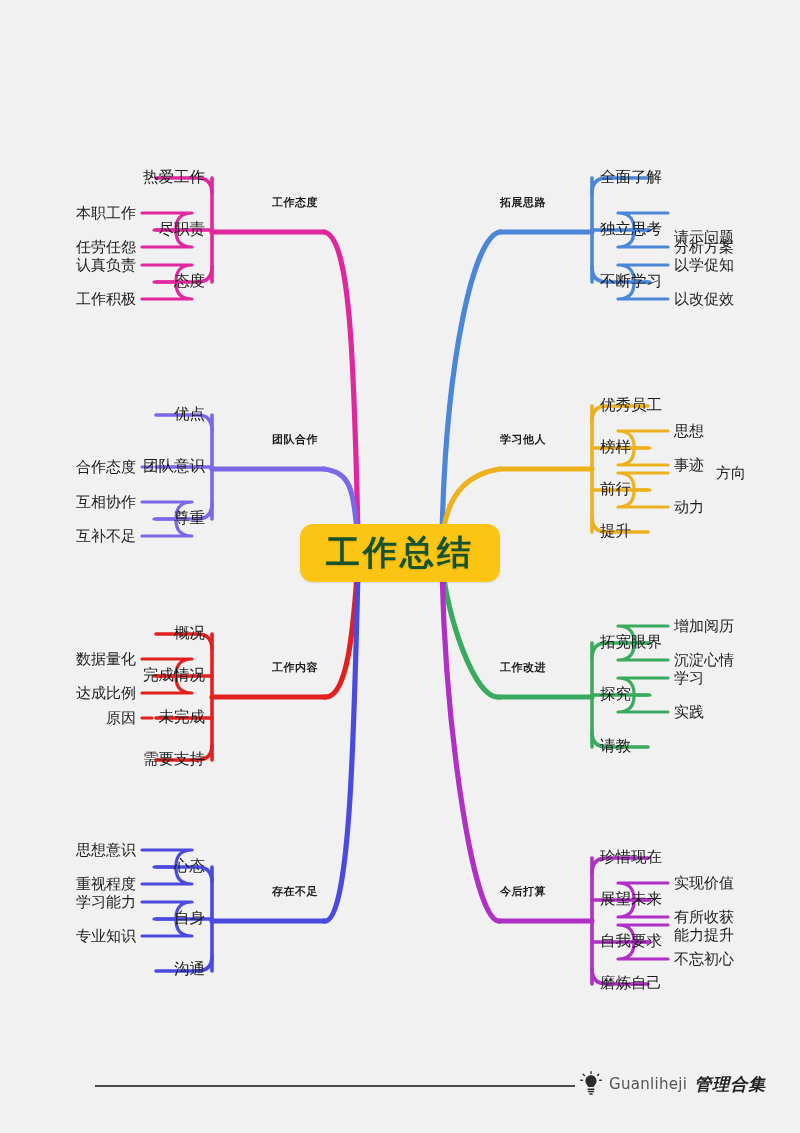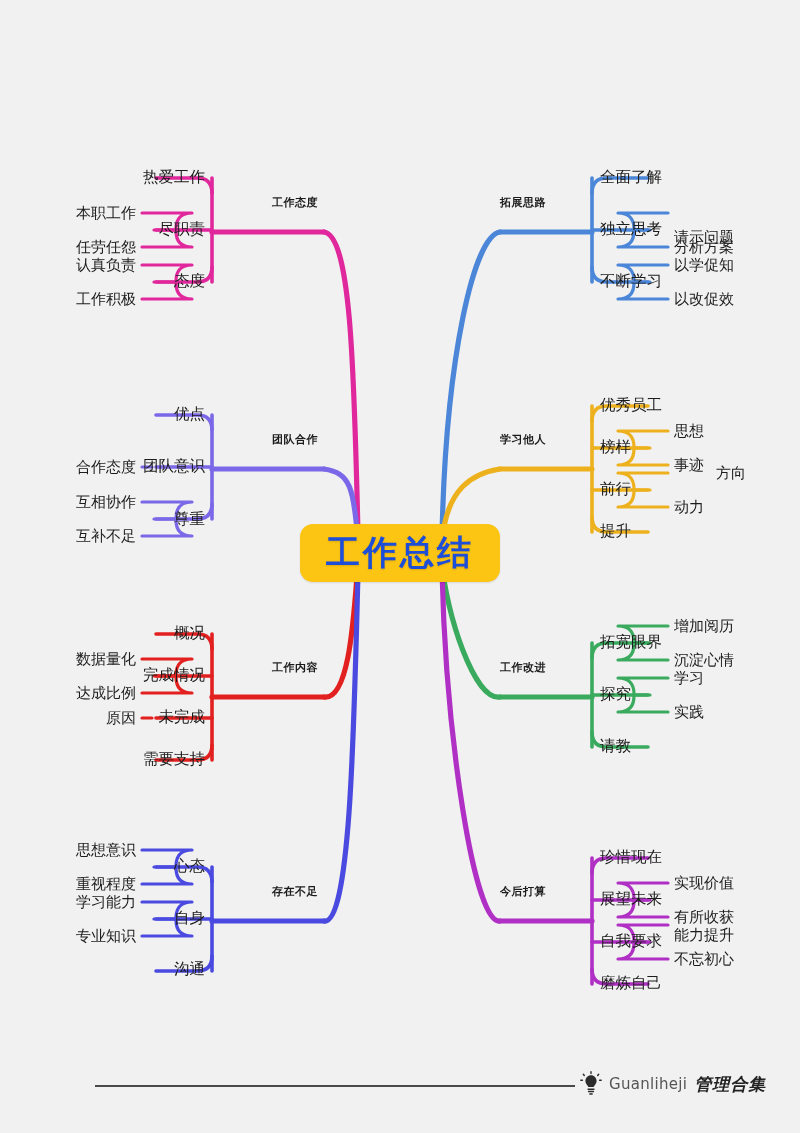--- a/index.html
+++ b/index.html
@@ -21,21 +21,21 @@
   .anchor-r{transform:translate(0,-50%);}
   #center-node{
     position:absolute;left:400px;top:553px;
     transform:translate(-50%,-50%);
     background:#fcc413;border-radius:13px;
     padding:11px 26px 13px 26px;
     box-shadow:0 1px 2px rgba(0,0,0,.10);
     z-index:5;
   }
   #center-node .ctext{
-    font-size:34px;font-weight:bold;color:#1d4ed8;
+    font-size:34px;font-weight:bold;color:#14532d;
     letter-spacing:3px;line-height:1;
     text-shadow:0 1px 2px rgba(0,0,0,.13);
     font-family:"DejaVu Sans","Liberation Sans",sans-serif;
   }
   #footer{position:absolute;left:0;bottom:0;width:800px;height:70px;}
   #footer-rule{position:absolute;left:95px;top:22px;width:480px;height:2px;background:#4a4a4a;}
   #footer-brand{position:absolute;left:580px;top:8px;display:flex;align-items:center;gap:7px;}
   #footer-brand .en{font-size:15px;color:#555;font-family:"DejaVu Sans","Liberation Sans",sans-serif;letter-spacing:.3px;}
   #footer-brand .cn{font-size:17px;color:#222;font-family:"DejaVu Serif","Liberation Serif",serif;font-style:italic;font-weight:bold;letter-spacing:1px;}
 </style>
@@ -142,21 +142,21 @@
       <div class="lbl sub anchor-r" style="left: 600px; top: 230px;">独立思考</div>
       <div class="lbl leaf anchor-r" style="left: 674px; top: 213px; margin-top: 24px;">请示问题</div>
       <div class="lbl leaf anchor-r" style="left: 674px; top: 247px;">分析方案</div>
       <div class="lbl sub anchor-r" style="left: 600px; top: 282px;">不断学习</div>
       <div class="lbl leaf anchor-r" style="left: 674px; top: 265px;">以学促知</div>
       <div class="lbl leaf anchor-r" style="left: 674px; top: 299px;">以改促效</div>
       <div class="lbl main anchor-l" style="left: 318px; top: 439px;">团队合作</div>
       <div class="lbl sub anchor-l" style="left: 205px; top: 415px;">优点</div>
       <div class="lbl sub anchor-l" style="left: 205px; top: 467px;">团队意识</div>
       <div class="lbl leaf anchor-l" style="left: 136px; top: 467px;">合作态度</div>
-      <div class="lbl sub anchor-l" style="left: 205px; top: 519px; font-family: Liberation Serif, serif;">尊重</div>
+      <div class="lbl sub anchor-l" style="left: 205px; top: 519px;">尊重</div>
       <div class="lbl leaf anchor-l" style="left: 136px; top: 502px;">互相协作</div>
       <div class="lbl leaf anchor-l" style="left: 136px; top: 536px;">互补不足</div>
       <div class="lbl main anchor-r" style="left: 500px; top: 439px;">学习他人</div>
       <div class="lbl sub anchor-r" style="left: 600px; top: 406px;">优秀员工</div>
       <div class="lbl sub anchor-r" style="left: 600px; top: 448px;">榜样</div>
       <div class="lbl leaf anchor-r" style="left: 674px; top: 431px;">思想</div>
       <div class="lbl leaf anchor-r" style="left: 674px; top: 465px;">事迹</div>
       <div class="lbl sub anchor-r" style="left: 600px; top: 490px;">前行</div>
       <div class="lbl leaf anchor-r" style="left: 674px; top: 473px; margin-left: 42px;">方向</div>
       <div class="lbl leaf anchor-r" style="left: 674px; top: 507px;">动力</div>

